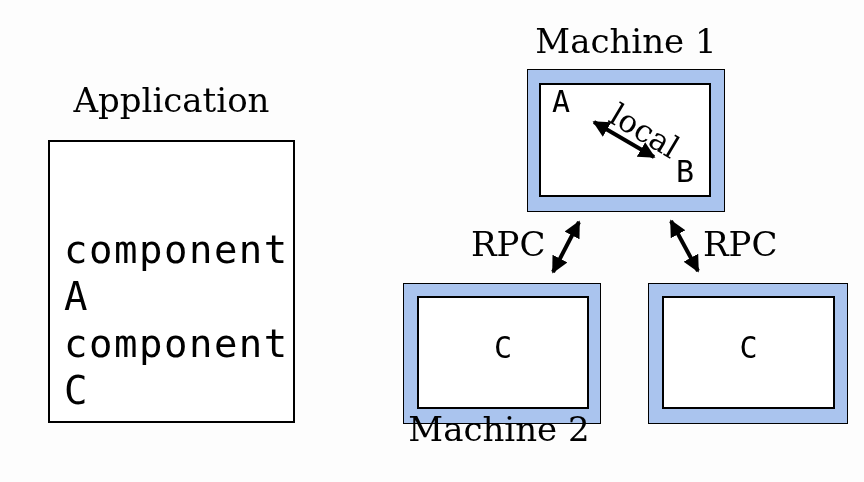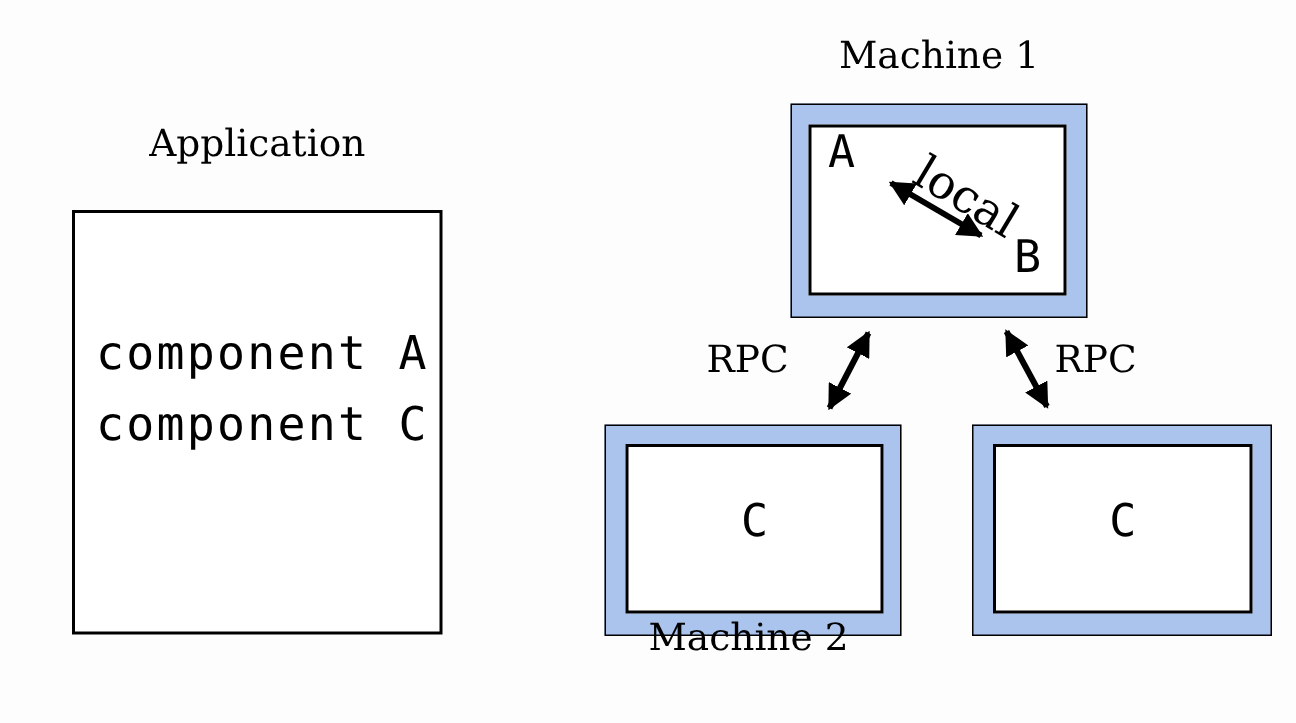--- a/index.html
+++ b/index.html
@@ -4,31 +4,31 @@
 <style>
   html,body{margin:0;padding:0;}
   body{
     width:864px;height:482px;overflow:hidden;
     background:var(--background,#fdfdfd);
     font-family:"DejaVu Serif",serif;
   }
   .canvas{position:relative;width:864px;height:482px;}
 
   .label{position:absolute;color:#000;line-height:1;white-space:nowrap;}
-  .serif{font-family:"DejaVu Serif","Liberation Serif",serif;font-size:25px;}
+  .serif{font-family:"DejaVu Serif","Liberation Serif",serif;font-size:34px;}
   .mono{font-family:"DejaVu Sans Mono","Liberation Mono",monospace;color:#000;}
 
   .app-title{left:48px;top:83px;width:247px;text-align:center;}
   .app-box{
     position:absolute;left:48px;top:140px;width:243px;height:279px;
     background:#fff;border:2px solid var(--line,#000);
   }
   .comp-lines{
-    position:absolute;left:14px;top:71px;
-    font-size:31px;line-height:47px;letter-spacing:1.5px;
+    position:absolute;left:14px;top:84px;
+    font-size:39px;line-height:47px;letter-spacing:1.5px;
   }
   .comp-lines span{display:block;}
 
   .machine-outer{
     position:absolute;background:var(--machine-fill,#aac4ee);
     border:1.5px solid var(--line,#000);box-sizing:border-box;
   }
   .machine-inner{
     position:absolute;background:#fff;
     border:2px solid var(--line,#000);box-sizing:border-box;

